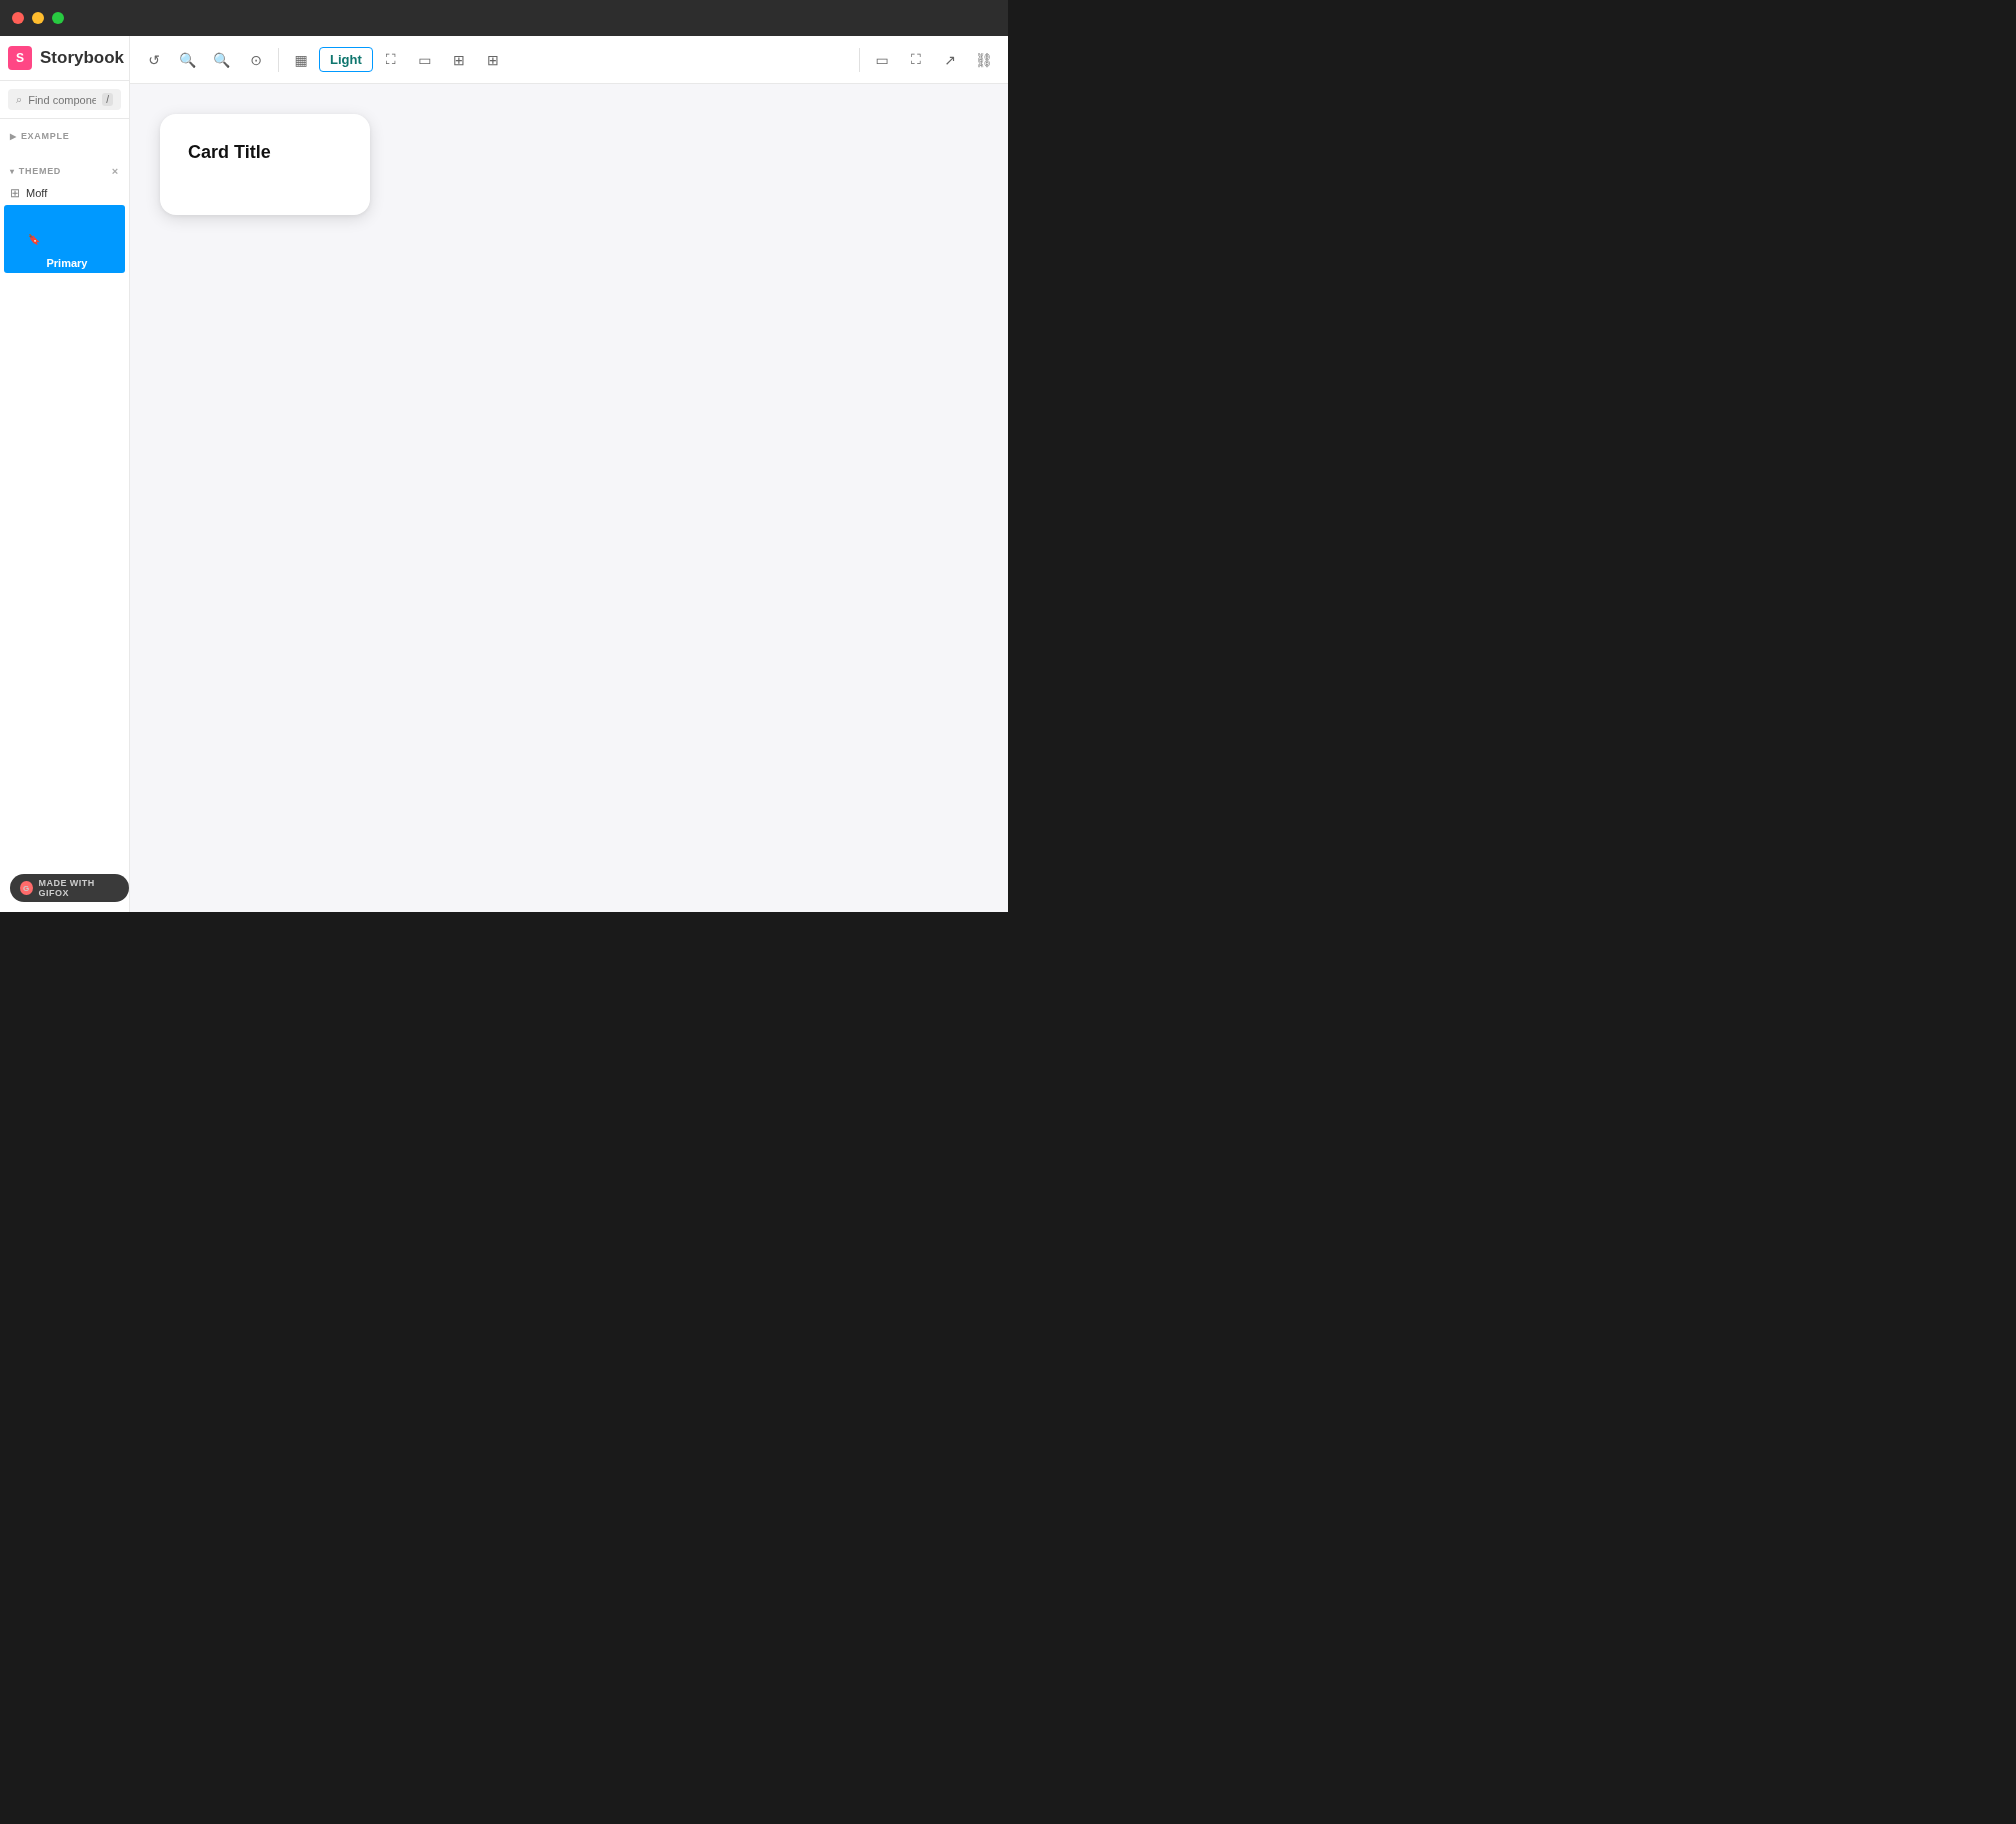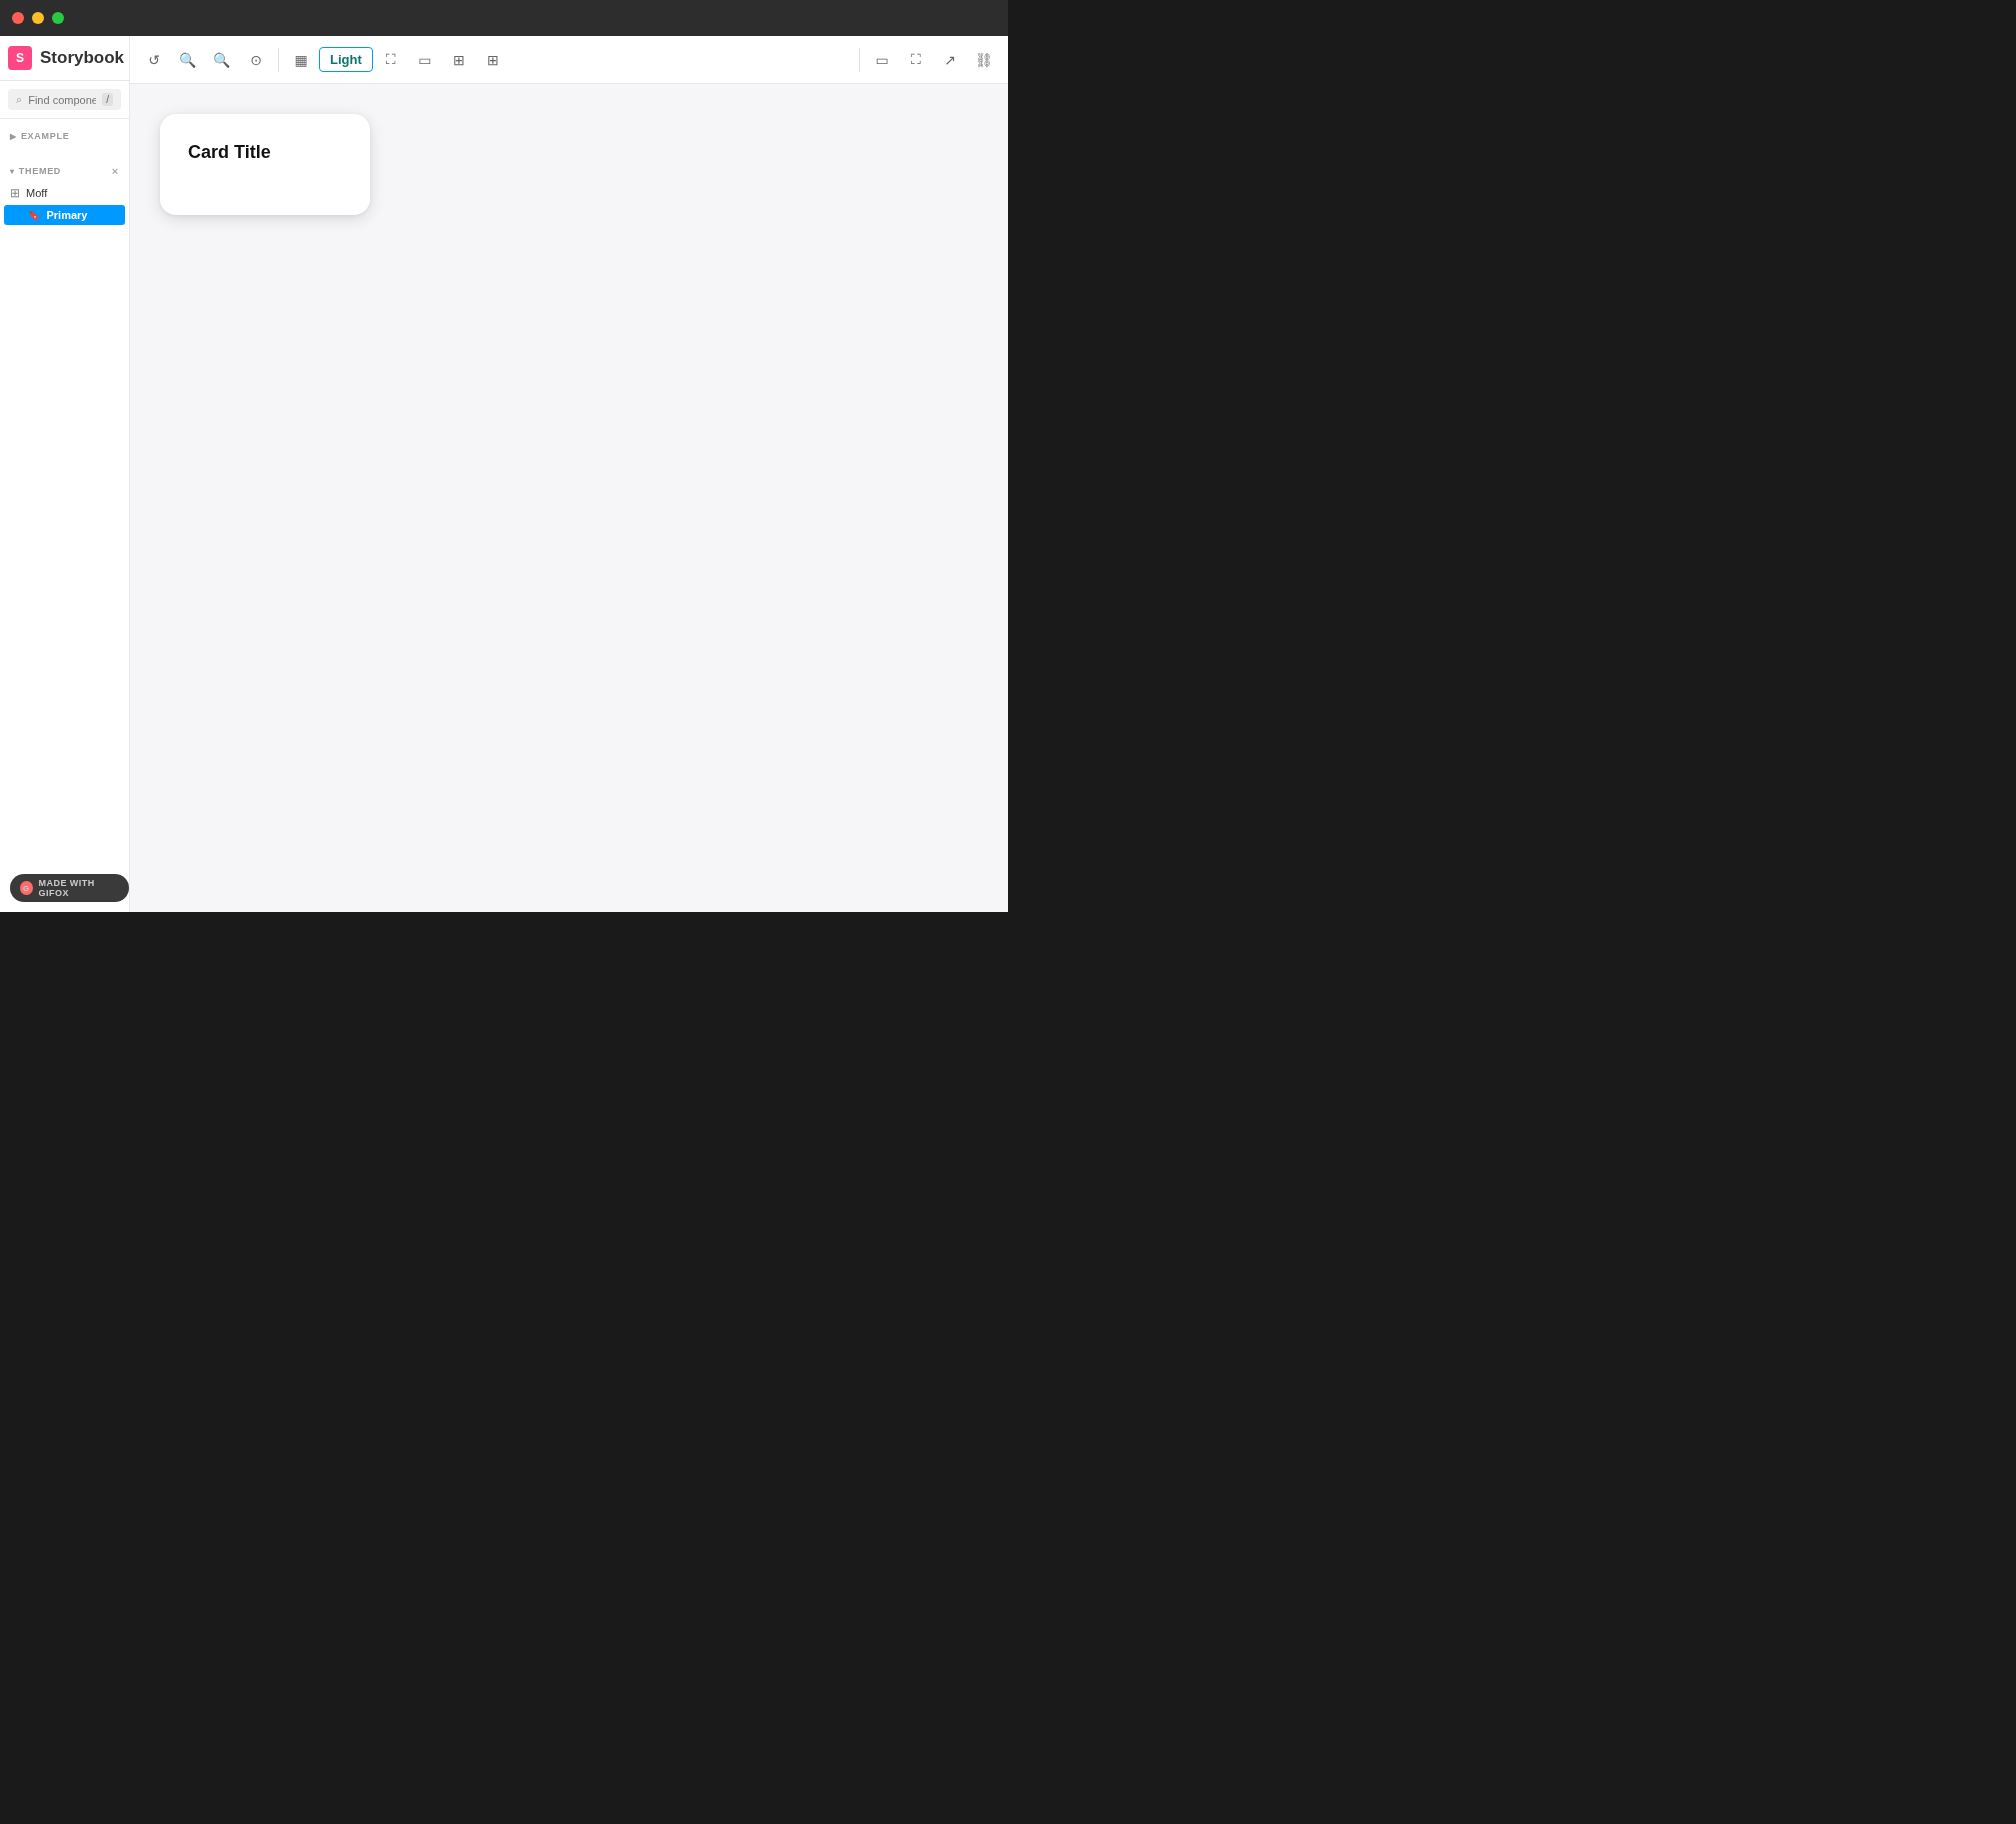--- a/index.html
+++ b/index.html
@@ -194,20 +194,21 @@
       padding: 4px 8px 4px 24px;
     }
 
     .nav-sub-item .bookmark-icon {
       font-size: 10px;
     }
 
     .nav-sub-item.active .nav-item-label {
       color: white;
       font-weight: 600;
+      margin-top: 48px;
     }
 
     
     .content {
       flex: 1;
       background: #f6f6f9;
       overflow: hidden;
       position: relative;
     }
 

